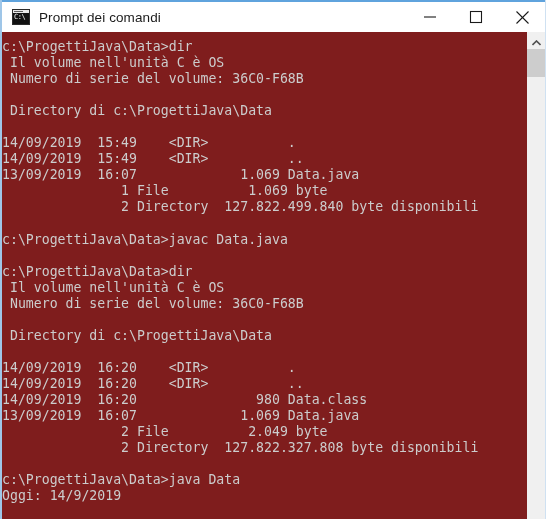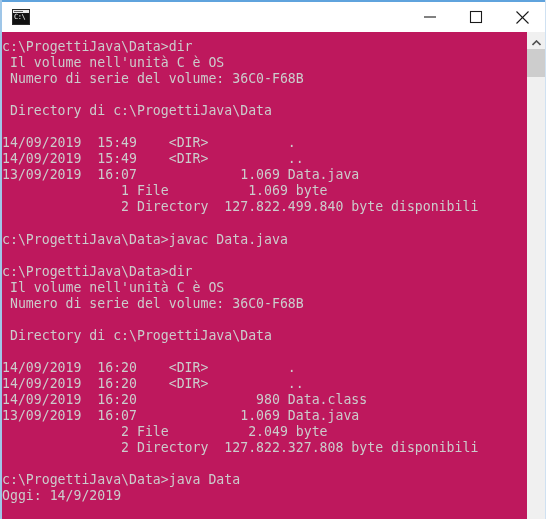--- a/index.html
+++ b/index.html
@@ -118,21 +118,21 @@
   }
   .win-btn svg { display: block; }
 
   
   #console {
     position: absolute;
     left: 2px;
     top: 32px;
     width: 525px;
     height: 487px;
-    background: #be185d;
+    background: #7f1d1d;
     overflow: hidden;
   }
   #console-text {
     position: absolute;
     left: 0px;
     top: 7px;
     margin: 0;
     padding: 0;
     font-family: "DejaVu Sans Mono", "Liberation Mono", monospace;
     font-size: 13.2px;
@@ -188,20 +188,21 @@
   <div id="border-right"></div>
 
   <div id="titlebar">
 
     <div id="title-icon">
       <div class="ic-frame"></div>
       <div class="ic-bar"></div>
       <div class="ic-text">C:\</div>
     </div>
 
+    <div id="title-text">Prompt dei comandi</div>
 
     <div id="win-controls">
       <button class="win-btn" title="Riduci a icona">
         <span>
           <svg width="14" height="14" viewBox="0 0 14 14">
             <line x1="1" y1="7" x2="13" y2="7" stroke="#1a1a1a" stroke-width="1.1"></line>
           </svg>
         </span>
       </button>
       <button class="win-btn" title="Ingrandisci">

